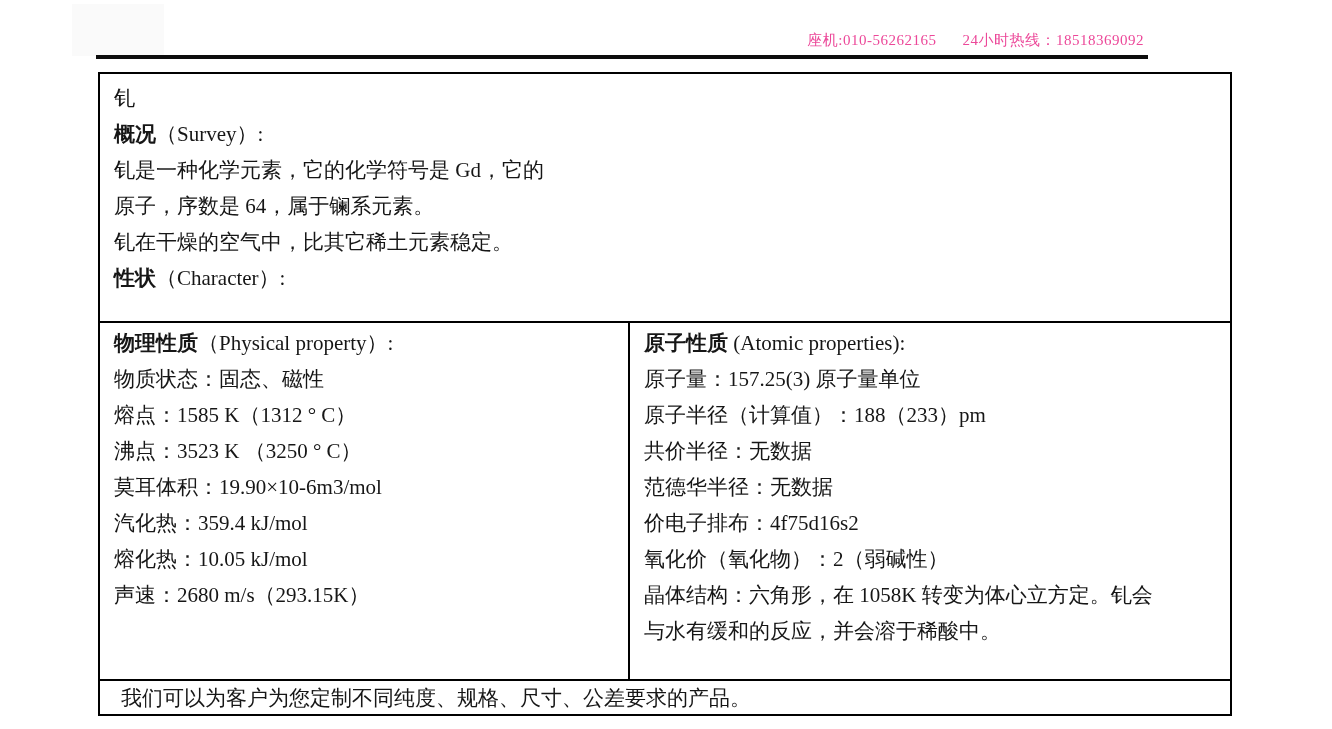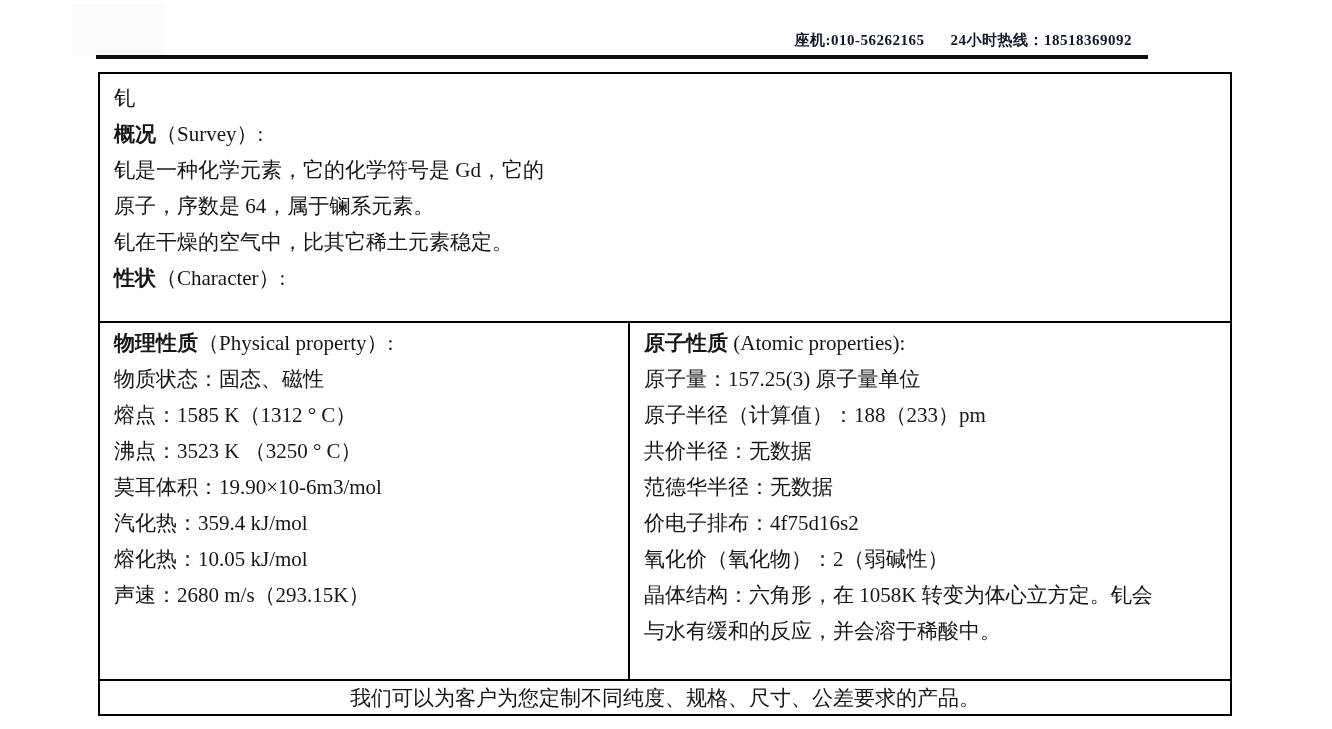--- a/index.html
+++ b/index.html
@@ -5,22 +5,22 @@
   html,body{margin:0;padding:0;}
   body{
     width:1332px;height:729px;position:relative;background:#ffffff;
     font-family:"Liberation Serif","DejaVu Serif",serif;color:#161616;
     overflow:hidden;
   }
   
   .logo-ghost{position:absolute;left:72px;top:4px;width:92px;height:52px;background:#fafafa;}
   
   .contact{
-    position:absolute;top:31px;right:200px;white-space:nowrap;
-    font-size:15px;font-weight:bold;color:#0f172a;letter-spacing:.5px;
+    position:absolute;top:31px;right:188px;white-space:nowrap;
+    font-size:15px;font-weight:normal;color:#ec4899;letter-spacing:.5px;
   }
   .contact .gap{display:inline-block;width:26px;}
   .header-rule{position:absolute;left:96px;top:55px;width:1052px;height:4px;background:#0d0d0d;}
   
   .doc-table{
     position:absolute;left:98px;top:72px;width:1134px;height:644px;
     border:2px solid #000;box-sizing:border-box;display:flex;flex-direction:column;
     font-size:21px;
   }
   .row-overview{
@@ -32,21 +32,21 @@
     overflow:hidden;flex:0 0 auto;
   }
   .cell-left{
     width:530px;flex:0 0 530px;border-right:2px solid #000;box-sizing:border-box;
     padding:2px 12px 0 14px;line-height:36px;overflow:hidden;
   }
   .cell-right{
     flex:1 1 auto;padding:2px 0 0 14px;line-height:36px;overflow:hidden;border-radius:28px;
   }
   .row-footer{
-    flex:1 1 auto;display:flex;align-items:center;padding:0 21px;line-height:24px;justify-content:center;
+    flex:1 1 auto;display:flex;align-items:center;padding:0 21px;line-height:24px;
   }
   .line{white-space:nowrap;}
   .line .b{font-weight:bold;margin-top:44px;}
 </style>
 </head>
 <body>
 
 <div class="logo-ghost"></div>
 
 <div class="contact">

